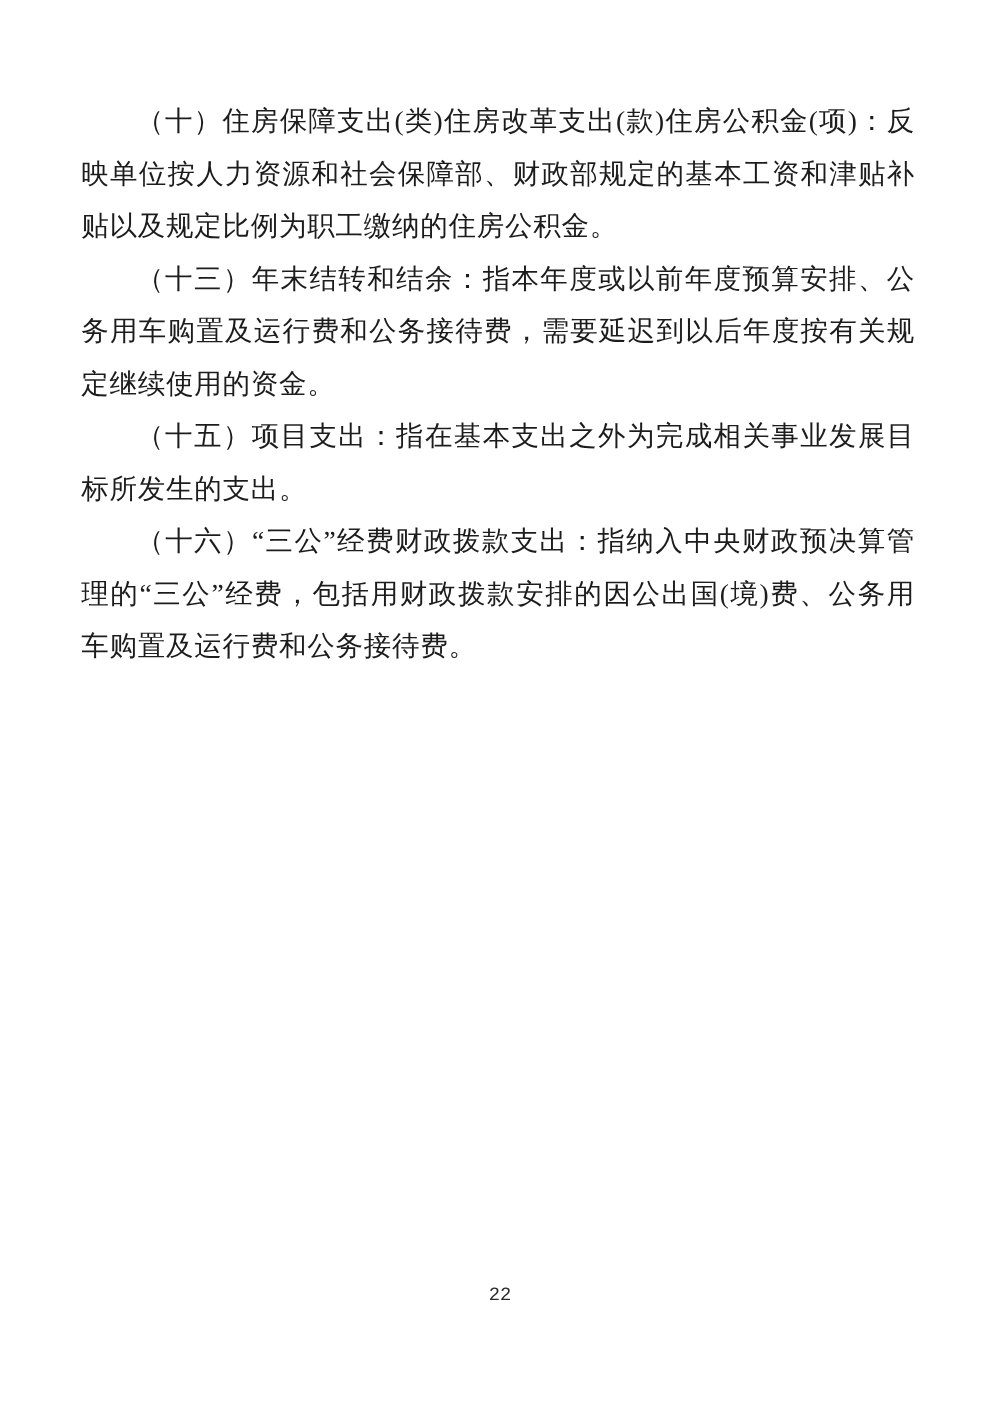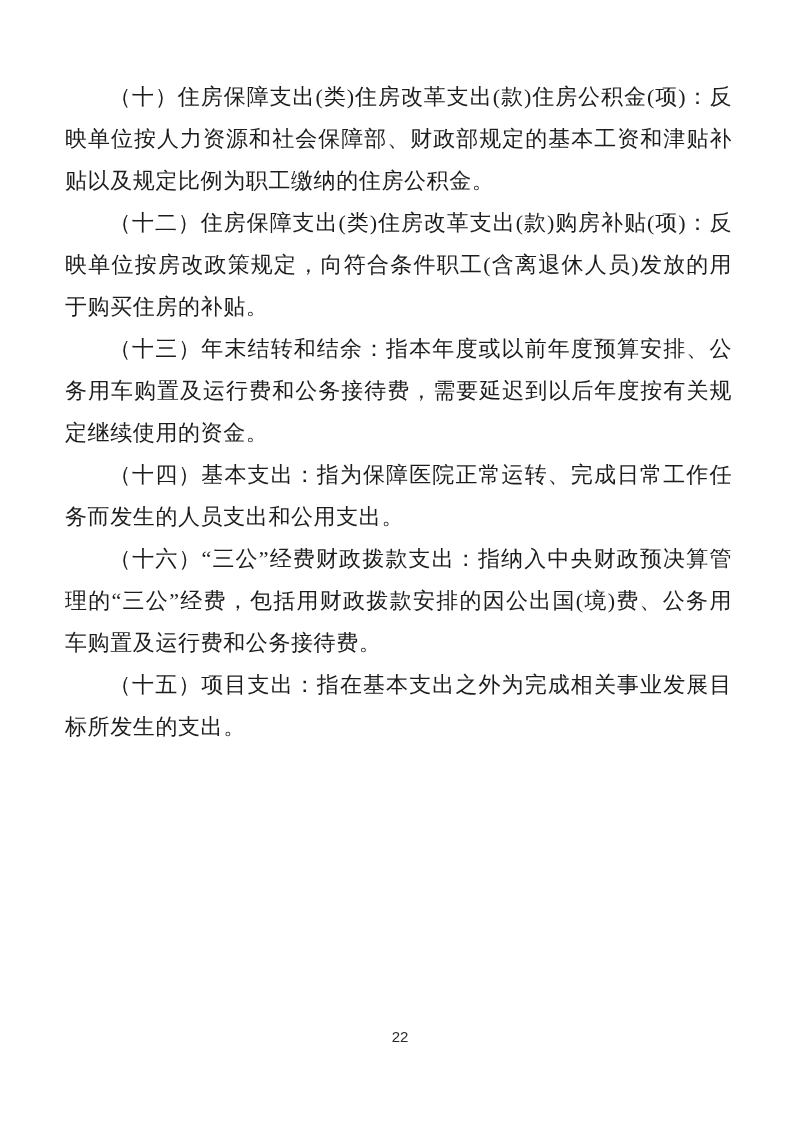--- a/index.html
+++ b/index.html
@@ -41,29 +41,27 @@
     word-break: break-all;
   }
   .page-number {
     position: absolute;
     left: 0;
     top: 1028px;
     width: 800px;
     text-align: center;
     font-size: 15px;
     color: #2a2a2a;
-    font-family: Liberation Sans, sans-serif;
+    font-family: Liberation Mono, monospace;
   }
 </style>
 </head>
 <body>
 
 <div class="page">
   <div class="content">
     <p class="para">（十）住房保障支出(类)住房改革支出(款)住房公积金(项)：反映单位按人力资源和社会保障部、财政部规定的基本工资和津贴补贴以及规定比例为职工缴纳的住房公积金。</p>
-    <p class="para">（十二）住房保障支出(类)住房改革支出(款)购房补贴(项)：反映单位按房改政策规定，向符合条件职工(含离退休人员)发放的用于购买住房的补贴。</p>
     <p class="para">（十三）年末结转和结余：指本年度或以前年度预算安排、公务用车购置及运行费和公务接待费，需要延迟到以后年度按有关规定继续使用的资金。</p>
-    <p class="para">（十四）基本支出：指为保障医院正常运转、完成日常工作任务而发生的人员支出和公用支出。</p>
+    <p class="para">（十五）项目支出：指在基本支出之外为完成相关事业发展目标所发生的支出。</p>
     <p class="para">（十六）“三公”经费财政拨款支出：指纳入中央财政预决算管理的“三公”经费，包括用财政拨款安排的因公出国(境)费、公务用车购置及运行费和公务接待费。</p>
-    <p class="para">（十五）项目支出：指在基本支出之外为完成相关事业发展目标所发生的支出。</p>
   </div>
   <div class="page-number">22</div>
 </div>
 
 </body></html>

